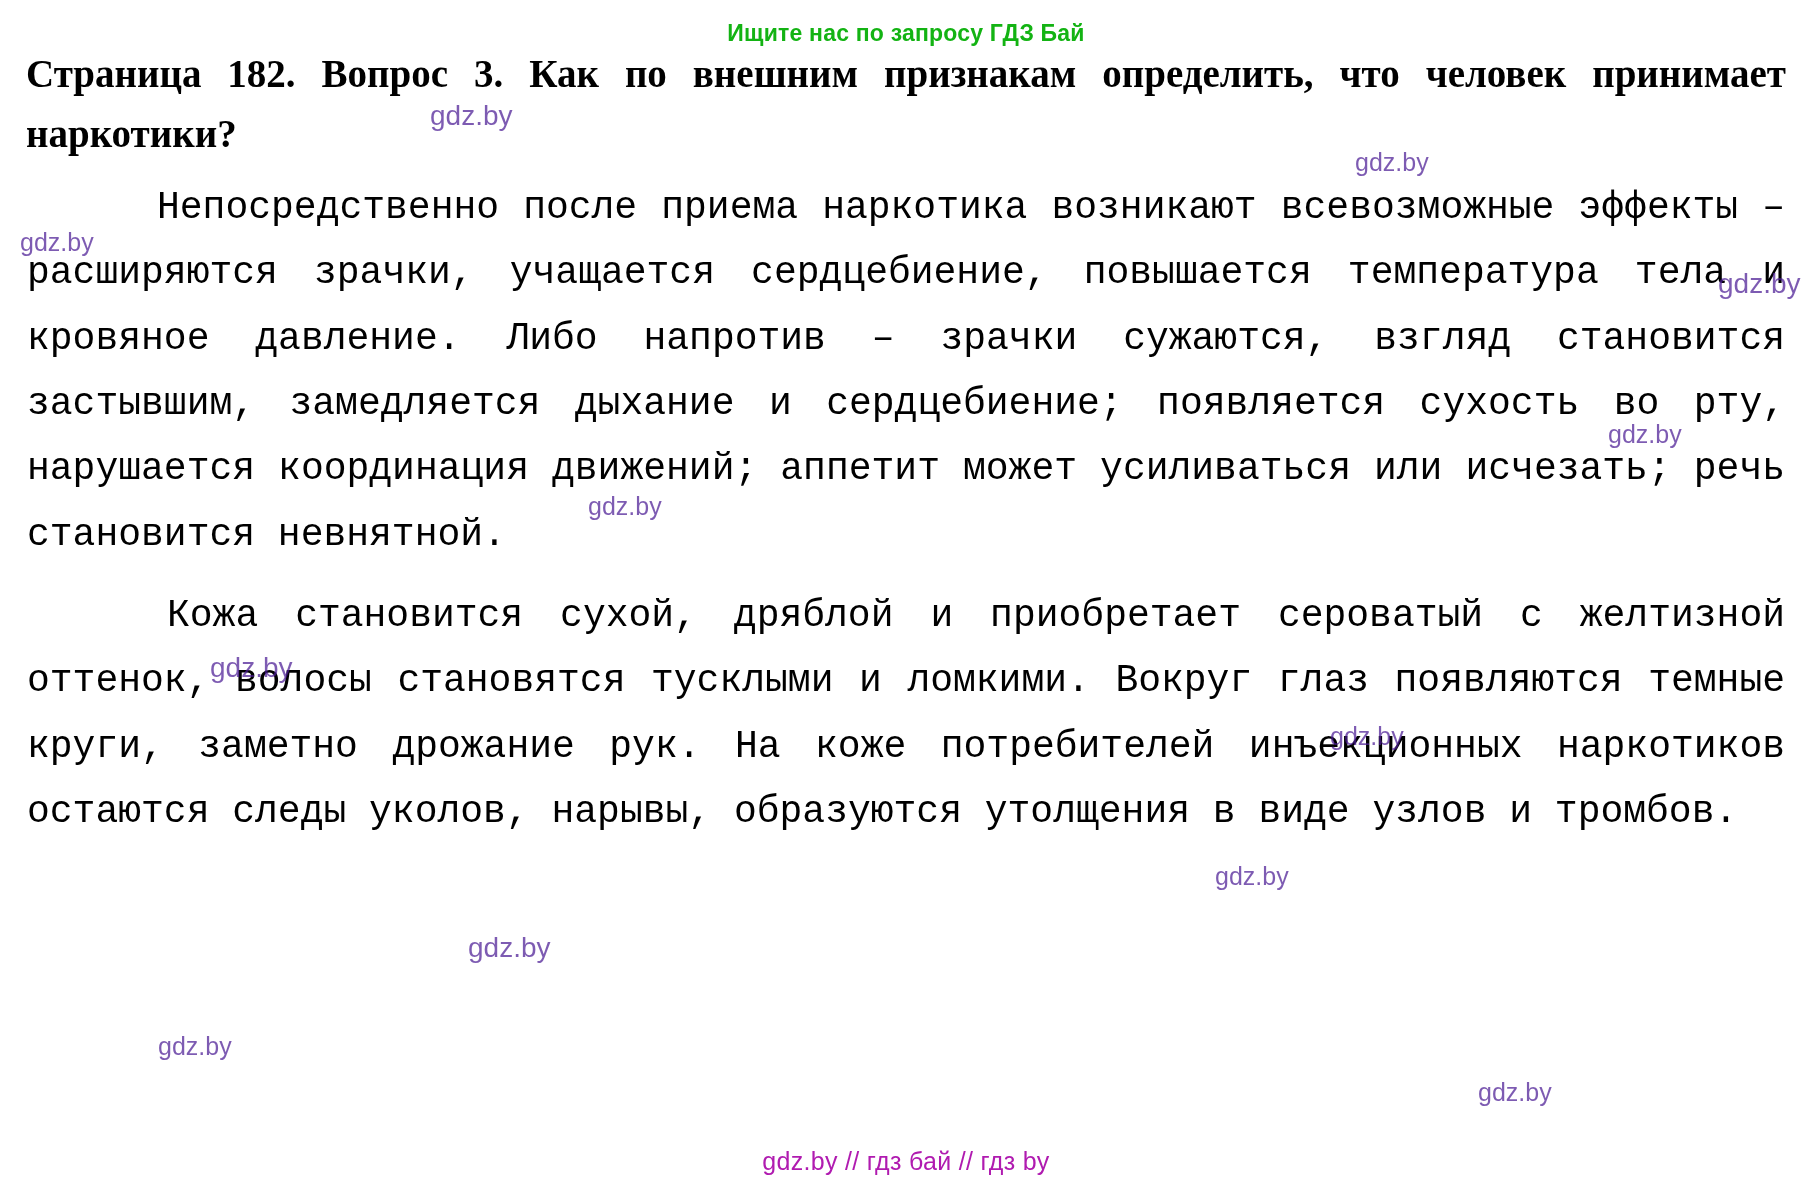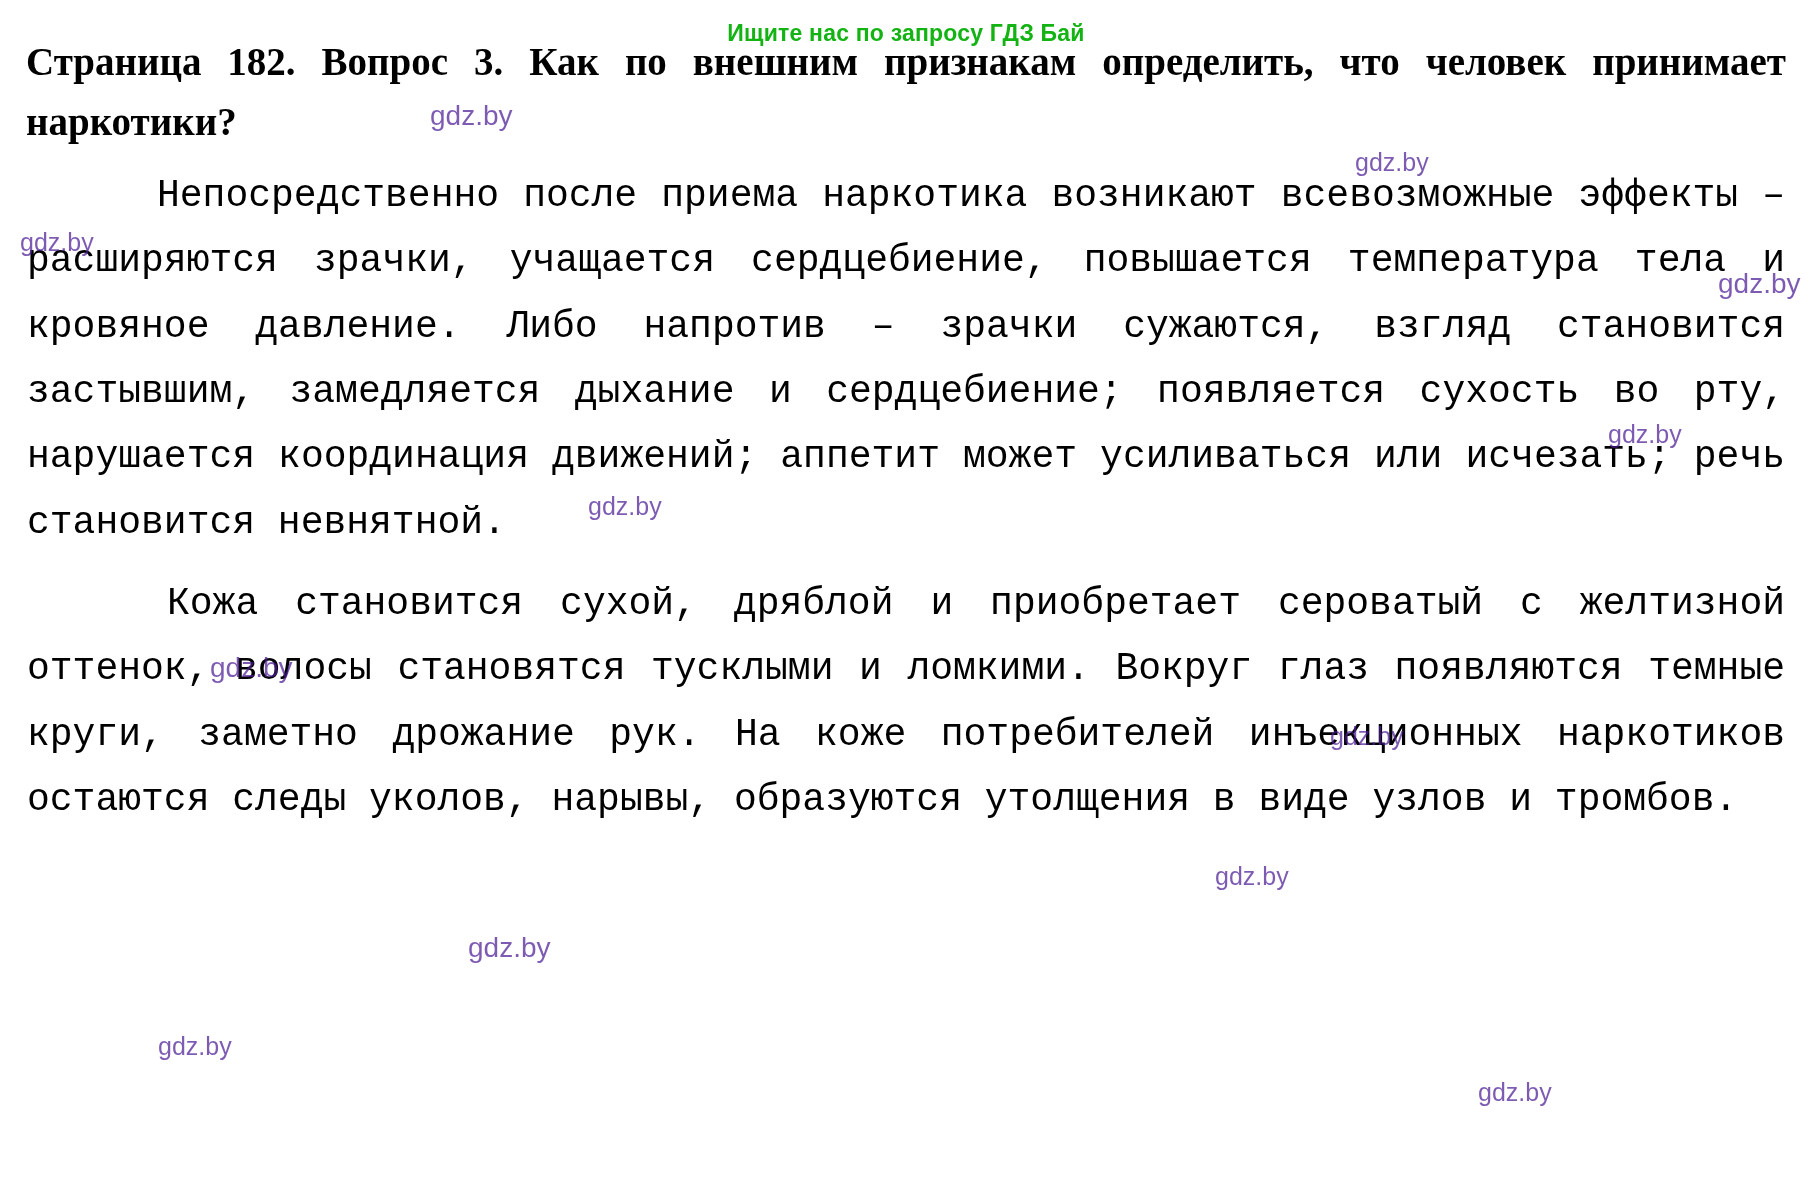--- a/index.html
+++ b/index.html
@@ -27,21 +27,21 @@
     text-align: center;
     font-family: "Liberation Sans", sans-serif;
     font-size: 23px;
     font-weight: bold;
     color: #13b313;
     letter-spacing: 0.2px;
     padding-top: 20px;
   }
   .content {
     position: absolute;
-    top: 32px;
+    top: 44px;
     left: 26px;
     width: 1760px;
   }
   .question {
     font-family: "Liberation Serif", serif;
     font-weight: bold;
     font-size: 39px;
     line-height: 1.55;
     color: #000000;
     text-align: justify;
@@ -95,20 +95,21 @@
 <div class="page">
 
   <div class="top-banner">Ищите нас по запросу ГДЗ Бай</div>
 
   <div class="content">
     <p class="question">Страница 182. Вопрос 3. Как по внешним признакам определить, что человек принимает наркотики?</p>
     <p class="para first">Непосредственно после приема наркотика возникают всевозможные эффекты – расширяются зрачки, учащается сердцебиение, повышается температура тела и кровяное давление. Либо напротив – зрачки сужаются, взгляд становится застывшим, замедляется дыхание и сердцебиение; появляется сухость во рту, нарушается координация движений; аппетит может усиливаться или исчезать; речь становится невнятной.</p>
     <p class="para second">Кожа становится сухой, дряблой и приобретает сероватый с желтизной оттенок, волосы становятся тусклыми и ломкими. Вокруг глаз появляются темные круги, заметно дрожание рук. На коже потребителей инъекционных наркотиков остаются следы уколов, нарывы, образуются утолщения в виде узлов и тромбов.</p>
   </div>
 
+  <div class="bottom-banner">gdz.by  //  гдз бай  //  гдз by</div>
 
   <div id="watermark-layer">
       <div class="wm big" style="left: 430px; top: 100px;">gdz.by</div>
       <div class="wm" style="left: 1355px; top: 148px;">gdz.by</div>
       <div class="wm" style="left: 20px; top: 228px;">gdz.by</div>
       <div class="wm big" style="left: 1718px; top: 268px;">gdz.by</div>
       <div class="wm" style="left: 1608px; top: 420px;">gdz.by</div>
       <div class="wm" style="left: 588px; top: 492px;">gdz.by</div>
       <div class="wm big" style="left: 210px; top: 652px;">gdz.by</div>
       <div class="wm" style="left: 1330px; top: 722px;">gdz.by</div>

